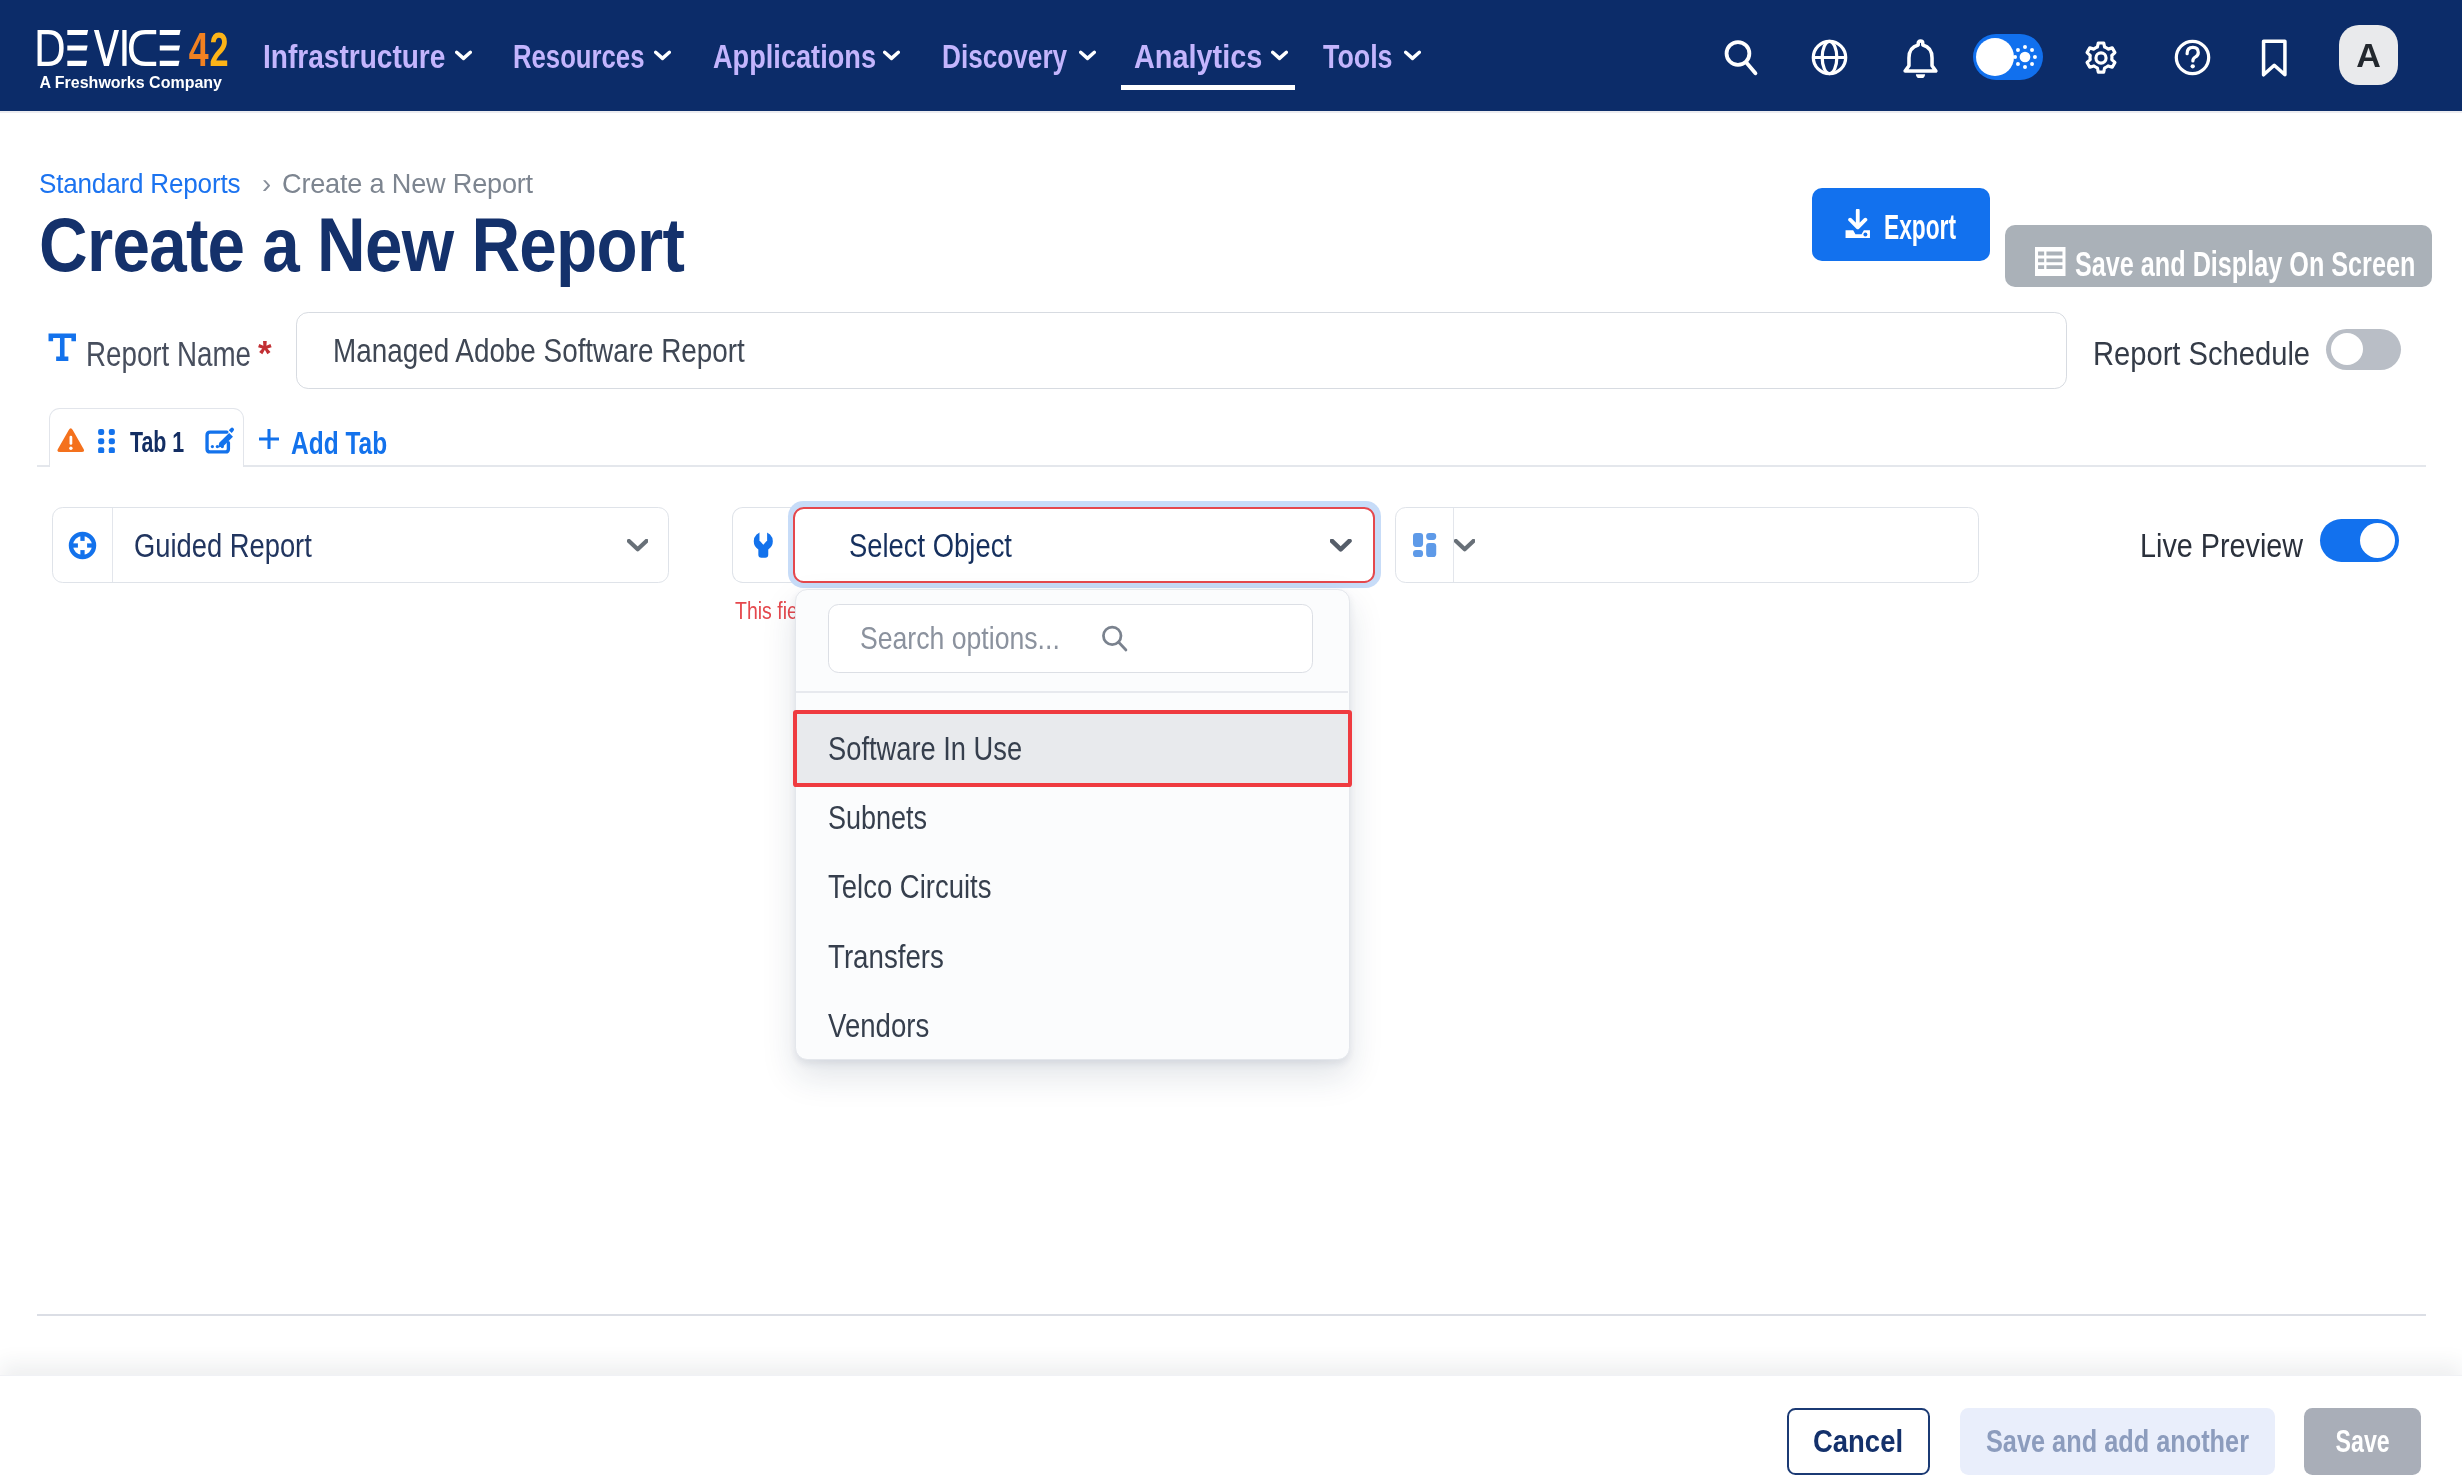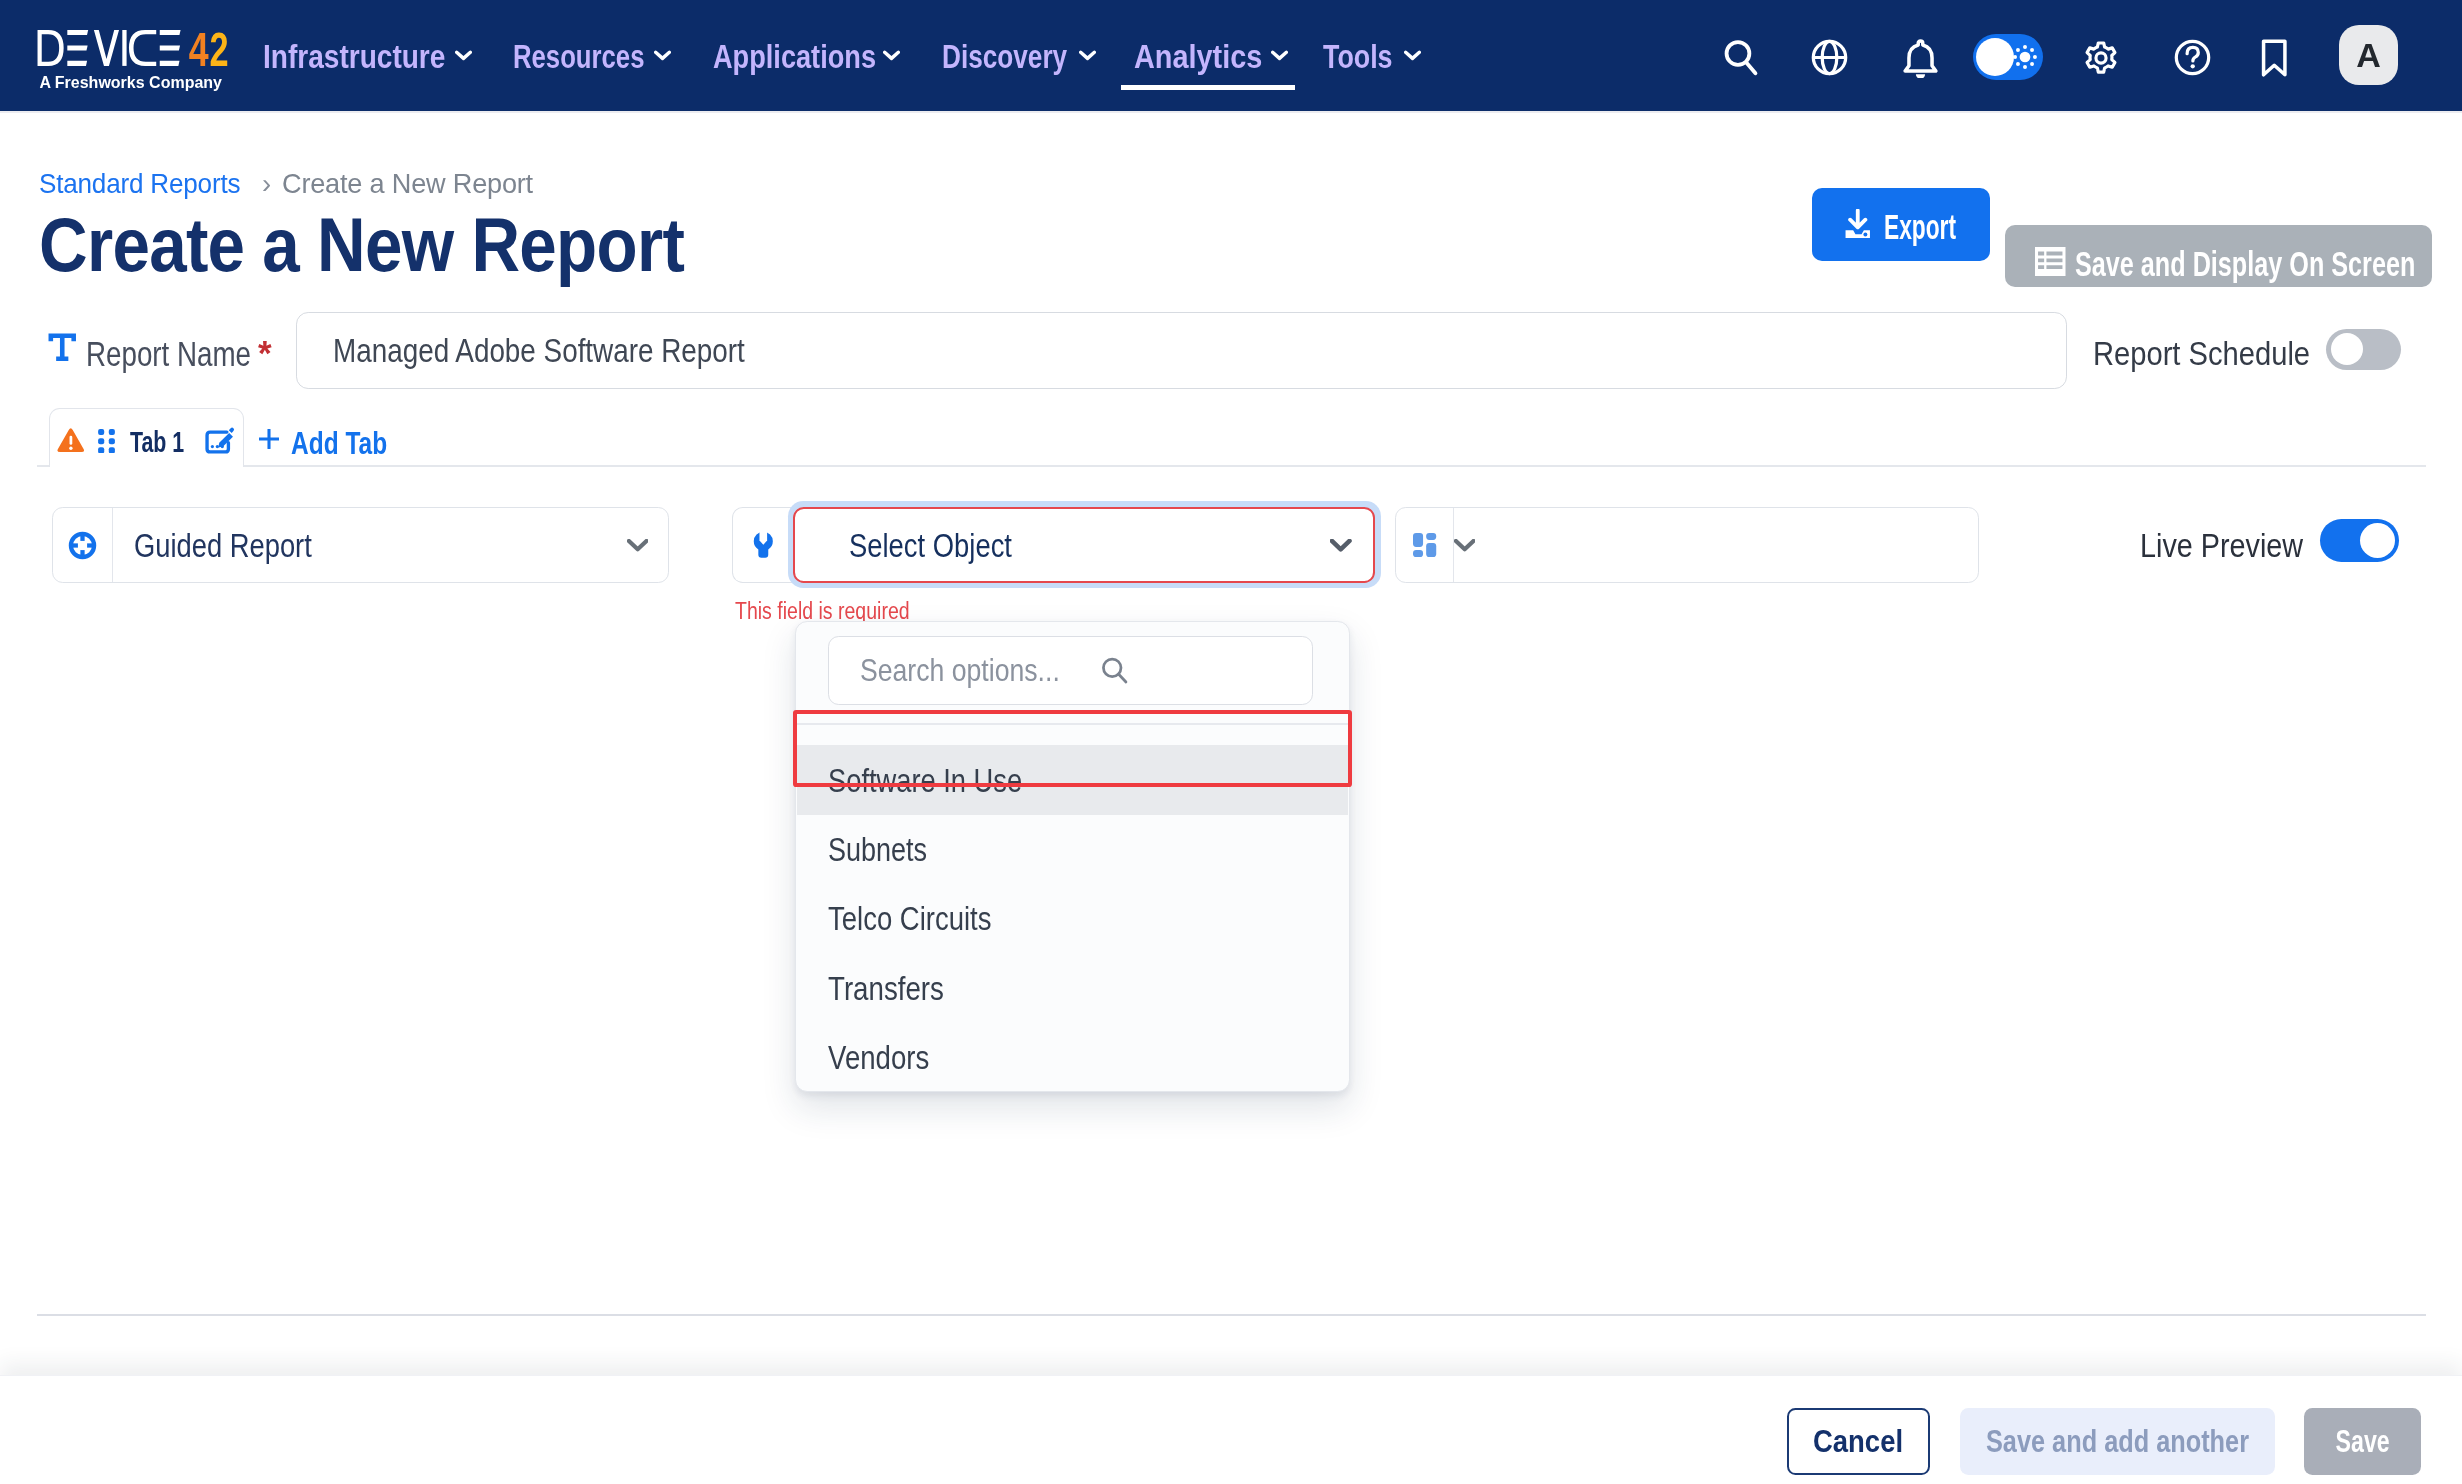--- a/index.html
+++ b/index.html
@@ -16,21 +16,21 @@
 
   
   .bc { font-size:27.5px; letter-spacing:-0.2px; }
   #h1 { position:absolute; left:39px; top:201px; color:#14316b; font-size:76px; font-weight:700; letter-spacing:-0.8px; }
   .btn { position:absolute; display:flex; align-items:center; justify-content:center; border-radius:10px; color:#fff; font-weight:700; }
 
   .selbox { position:absolute; top:507px; height:76px; background:#fff; border:1.5px solid #dfe3e9; border-radius:10.7px; display:flex; align-items:center; }
   .chev { stroke:#687078; stroke-width:5.5; fill:none; stroke-linecap:round; stroke-linejoin:round; }
 
   
-  #panel { position:absolute; z-index:2; left:795px; top:589px; width:555px; height:471px; background:#fbfcfd; border:1.5px solid #e4e7ec; border-radius:12.2px; box-shadow:0 15.3px 34px rgba(23,43,77,.13), 0 3.1px 7.6px rgba(23,43,77,.08);margin-top:32px; }
+  #panel { position:absolute; z-index:2; left:795px; top:589px; width:555px; height:471px; background:#fbfcfd; border:1.5px solid #e4e7ec; border-radius:12.2px; box-shadow:0 15.3px 34px rgba(23,43,77,.13), 0 3.1px 7.6px rgba(23,43,77,.08); }
 
   #footer { position:absolute; left:0; top:1375px; width:2462px; height:110px; background:#fff; box-shadow:0 -10.7px 20px rgba(35,46,60,.08); border-top:1.5px solid #f0f1f5; }
   .fbtn { position:absolute; top:1408px; height:67px; border-radius:8.4px; display:flex; align-items:center; justify-content:center; font-size:30.5px; font-weight:700; }
 </style>
 </head>
 <body>
 <div id="page">
 
   <div id="nav">
 

